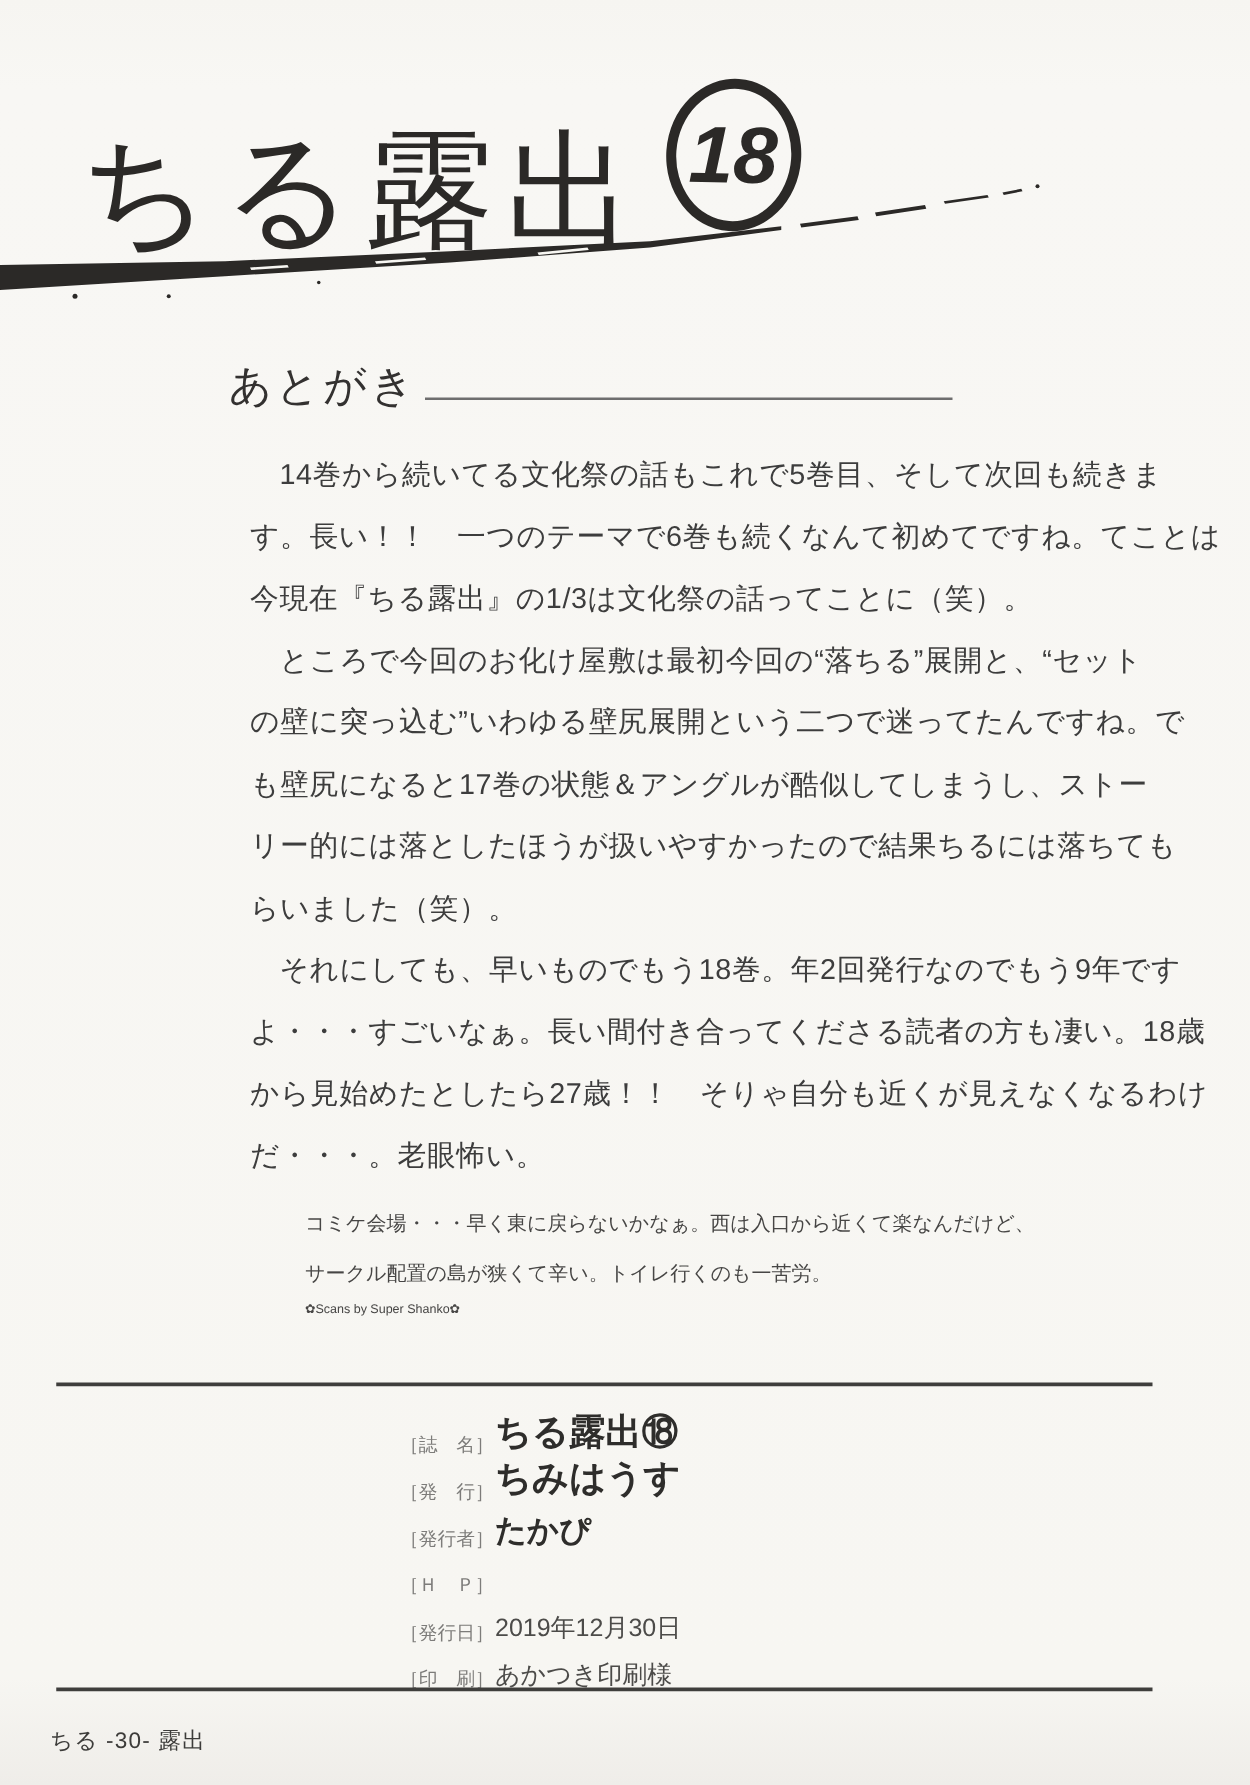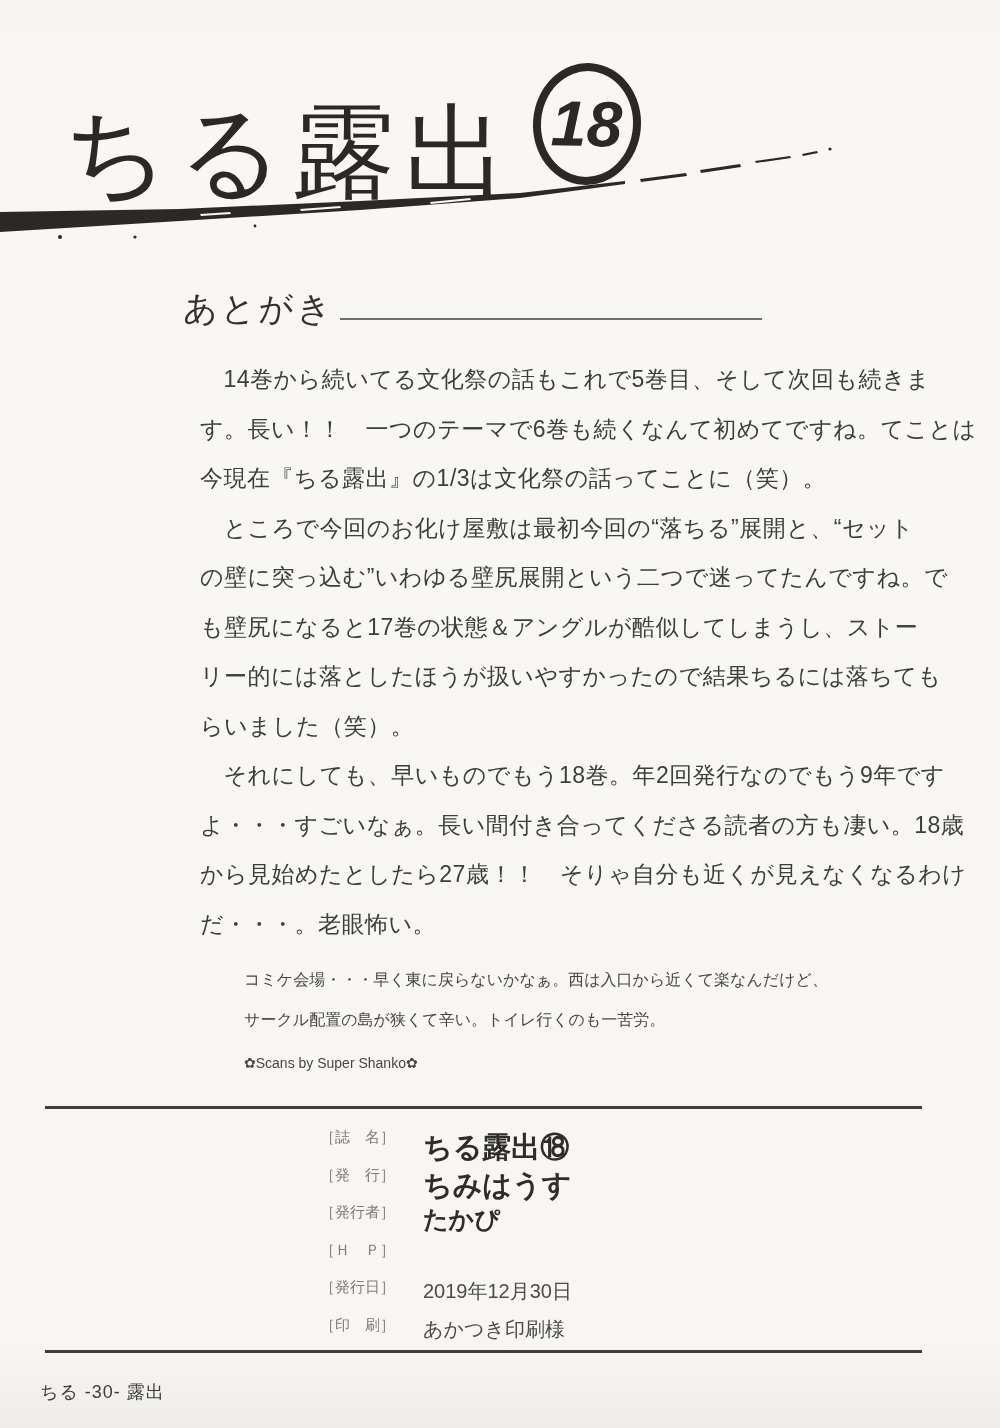--- a/index.html
+++ b/index.html
@@ -25,29 +25,29 @@
   .brush{position:absolute;left:0;top:140px;width:1000px;height:110px;}
   
   .heading{position:absolute;left:183px;top:286px;font-size:34px;letter-spacing:3px;color:#333130;white-space:pre;}
   .heading-rule{position:absolute;left:340px;top:318px;width:422px;height:2px;background:#6e6e6e;}
   
   .body{position:absolute;left:180px;top:355px;width:760px;}
   .bline{font-size:23px;line-height:49.5px;letter-spacing:0.5px;color:#3d3d3d;white-space:pre;margin-left:20px;}
   
   .notes{position:absolute;left:244px;top:960px;}
   .nline{font-size:16px;line-height:40px;color:#474645;white-space:pre;}
-  .scans{font-size:14px;margin-top:15px;color:#474645;white-space:pre;}
+  .scans{font-size:10px;margin-top:2px;color:#474645;white-space:pre;}
   
   .rule{position:absolute;left:45px;width:877px;height:3px;background:#3f3e3c;}
   .rule-top{top:1106px;}
   .rule-bottom{top:1350px;}
   .colophon{position:absolute;left:320px;top:1128px;}
-  .crow{display:flex;align-items:flex-start;height:37.5px;}
+  .crow{display:flex;align-items:flex-end;height:37.5px;}
   .clabel{width:76px;flex-shrink:0;font-size:15px;color:#7d7c7a;white-space:pre;}
-  .cvalue{color:#2e2d2b;white-space:pre;margin-left:27px;}
+  .cvalue{color:#2e2d2b;white-space:pre;}
   .v0,.v1{font-weight:bold;font-size:29px;}
   .v2{font-weight:bold;font-size:25px;}
   .v3{font-weight:bold;font-size:22px;letter-spacing:0.5px;}
   .v4,.v5{font-size:20px;color:#4c4b49;}
   
   .footer{position:absolute;left:0;top:1380px;width:970px;text-align:left;font-size:18px;letter-spacing:1px;color:#3d3c3a;white-space:pre;padding-left:40px;}
 </style>
 </head>
 <body>
 

